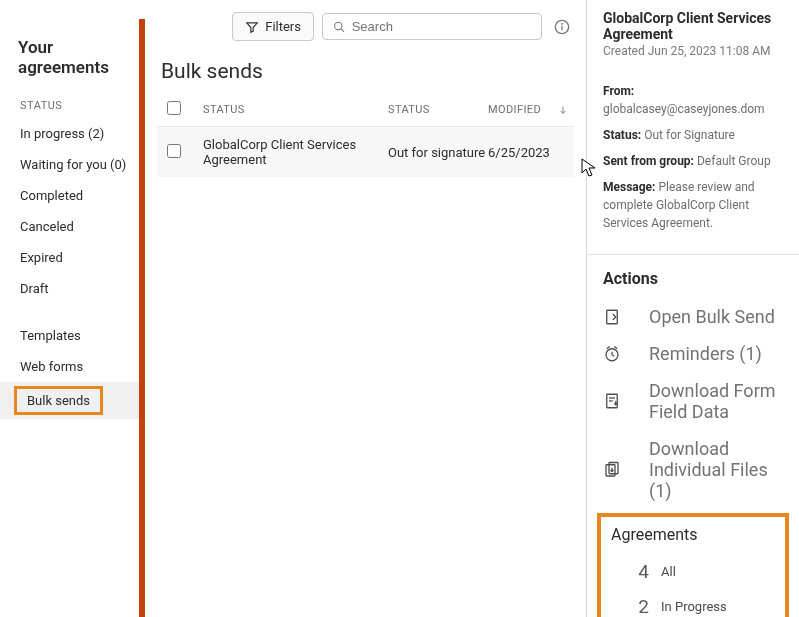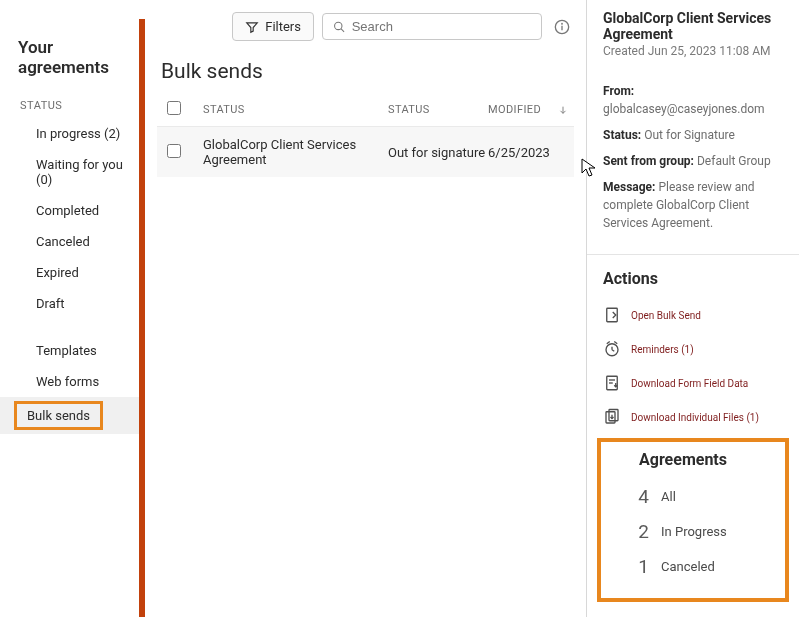--- a/index.html
+++ b/index.html
@@ -2,21 +2,21 @@
 <html><head>
 <meta charset="utf-8">
 <style>
   * { box-sizing: border-box; margin: 0; padding: 0; }
   body { font-family: -apple-system, BlinkMacSystemFont, "Segoe UI", Roboto, Arial, sans-serif; background: #fff; color: #2c2c2c; font-size: 13px; width: 799px; height: 617px; overflow: hidden; position: relative; }
   .app { display: flex; width: 100%; height: 100%; }
   
   .sidebar { width: 145px; padding: 12px 0 0 0; border-right: 6px solid #c2410c; margin-top: 19px; }
   .sidebar-title { font-size: 17px; font-weight: 600; padding: 6px 0 14px 18px; color: #2c2c2c; }
   .status-hdr { font-size: 11px; color: #6e6e6e; letter-spacing: 0.5px; padding: 8px 0 6px 20px; }
-  .nav-item { padding: 8px 0 8px 36px; font-size: 13px; color: #2c2c2c; cursor: pointer; }
+  .nav-item { padding: 8px 0 8px 20px; font-size: 13px; color: #2c2c2c; cursor: pointer; }
   .nav-item.active { background: #f0f0f0; }
   .nav-item.hl { display: inline-block; border: 3px solid #e8871e; padding: 4px 10px; margin-left: 14px; }
   .nav-spacer { height: 16px; }
   
   .main { flex: 1; display: flex; flex-direction: column; padding: 12px 12px 0 12px; min-width: 0; }
   .topbar { display: flex; align-items: center; justify-content: flex-end; gap: 8px; padding-bottom: 14px; }
   .btn-filters { display: flex; align-items: center; gap: 6px; border: 1px solid #c8c8c8; border-radius: 4px; background: #fafafa; padding: 6px 12px; font-size: 13px; cursor: pointer; }
   .search-wrap { display: flex; align-items: center; gap: 6px; border: 1px solid #c8c8c8; border-radius: 4px; padding: 5px 10px; width: 220px; }
   .search-wrap input { border: 0; outline: 0; font-size: 13px; width: 100%; background: transparent; }
   .info-icon { color: #6e6e6e; font-size: 15px; cursor: pointer; padding: 0 4px; }
@@ -36,24 +36,24 @@
   
   .panel { width: 213px; border-left: 1px solid #d8d8d8; display: flex; flex-direction: column; overflow-y: auto; }
   .panel-block { padding: 10px 16px 14px 16px; }
   .panel-title { font-size: 14px; font-weight: 700; color: #2c2c2c; margin-bottom: 2px; }
   .panel-sub { font-size: 12px; color: #7a7a7a; margin-bottom: 24px; }
   .meta { font-size: 12px; margin-bottom: 8px; line-height: 1.5; }
   .meta .label { font-weight: 700; color: #2c2c2c; }
   .meta .value { color: #6e6e6e; }
   .panel hr { border: 0; border-top: 1px solid #e4e4e4; }
   .sec-hdr { font-size: 16px; font-weight: 700; color: #2c2c2c; padding: 14px 16px 10px 16px; }
-  .action-row { display: flex; align-items: center; gap: 10px; padding: 8px 16px; font-size: 10px; color: #7f1d1d; cursor: pointer; }
+  .action-row { display: flex; align-items: center; gap: 28px; padding: 8px 16px; font-size: 18px; color: #737373; cursor: pointer; }
   .action-row .icon { width: 18px; height: 18px; flex-shrink: 0; color: #505050; }
   .agreements-box { border: 4px solid #e8871e; margin: 4px 10px 10px 10px; padding: 8px 10px 14px 10px; }
-  .agreements-box .ag-hdr { font-size: 16px; font-weight: 700; padding-bottom: 10px; margin-left: 28px; }
+  .agreements-box .ag-hdr { font-size: 16px; font-weight: 400; padding-bottom: 10px; }
   .ag-row { display: flex; align-items: center; gap: 12px; padding: 6px 0 6px 22px; font-size: 13px; }
   .ag-row .num { font-size: 19px; color: #5a5a5a; width: 16px; text-align: right; }
   .ag-row .lbl { color: #4a4a4a; }
   .cursor { position: absolute; left: 581px; top: 158px; pointer-events:none; }
   svg { display: block; }
   .icon-inline { display:inline-block; vertical-align:middle; }
 </style>
 </head>
 <body>
 

